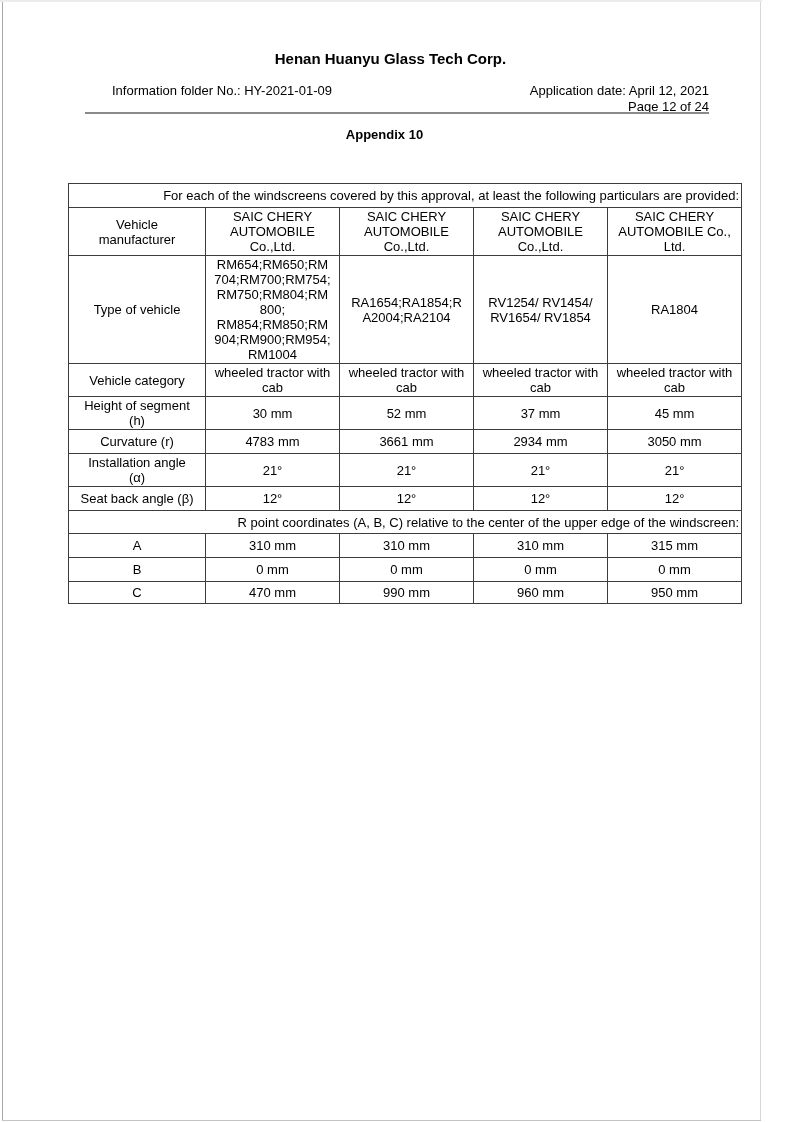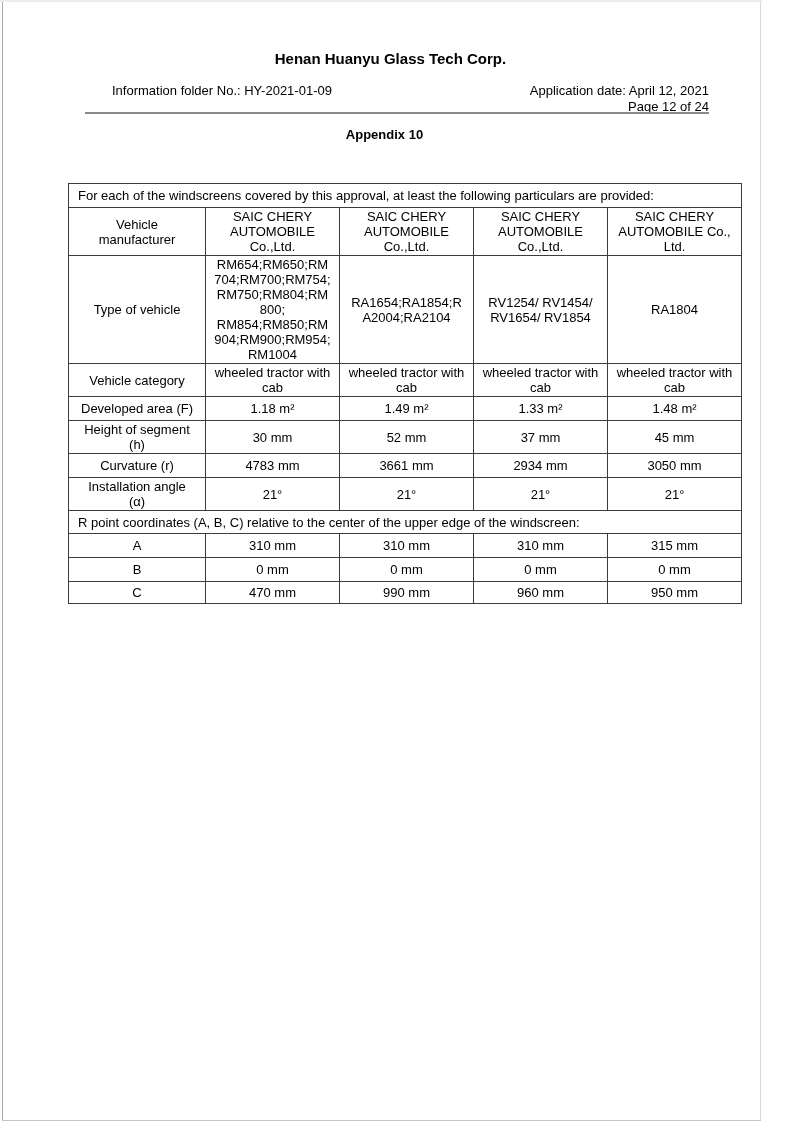--- a/index.html
+++ b/index.html
@@ -57,22 +57,22 @@
   table.ws td {
     border: 1px solid #3c3c3c;
     text-align: center;
     vertical-align: middle;
     padding: 1px 2px;
     line-height: 15px;
     white-space: pre-line;
     overflow: hidden;
   }
   table.ws td.note {
-    text-align: left;
-    padding-left: 9px;
+    text-align: right;
+    padding-left: 17px;
     white-space: normal;
   }
 </style>
 </head>
 <body>
 
 <div class="page">
   <div class="edge-top"></div>
   <div class="edge-left"></div>
   <div class="edge-right"></div>
@@ -138,27 +138,20 @@
           <td>Vehicle category</td>
           <td>wheeled tractor with
 cab</td>
           <td>wheeled tractor with
 cab</td>
           <td>wheeled tractor with
 cab</td>
           <td>wheeled tractor with
 cab</td>
         </tr>
-        <tr style="height:24px">
-          <td>Developed area (F)</td>
-          <td>1.18 m²</td>
-          <td>1.49 m²</td>
-          <td>1.33 m²</td>
-          <td>1.48 m²</td>
-        </tr>
         <tr style="height:32px">
           <td>Height of segment
 (h)</td>
           <td>30 mm</td>
           <td>52 mm</td>
           <td>37 mm</td>
           <td>45 mm</td>
         </tr>
         <tr style="height:24px">
           <td>Curvature (r)</td>
@@ -168,20 +161,27 @@
           <td>3050 mm</td>
         </tr>
         <tr style="height:31px">
           <td>Installation angle
 (α)</td>
           <td>21°</td>
           <td>21°</td>
           <td>21°</td>
           <td>21°</td>
         </tr>
+        <tr style="height:24px">
+          <td>Seat back angle (β)</td>
+          <td>12°</td>
+          <td>12°</td>
+          <td>12°</td>
+          <td>12°</td>
+        </tr>
         <tr style="height:23px">
           <td class="note" colspan="5">R point coordinates (A, B, C) relative to the center of the upper edge of the windscreen:</td>
         </tr>
         <tr style="height:24px">
           <td>A</td>
           <td>310 mm</td>
           <td>310 mm</td>
           <td>310 mm</td>
           <td>315 mm</td>
         </tr>

